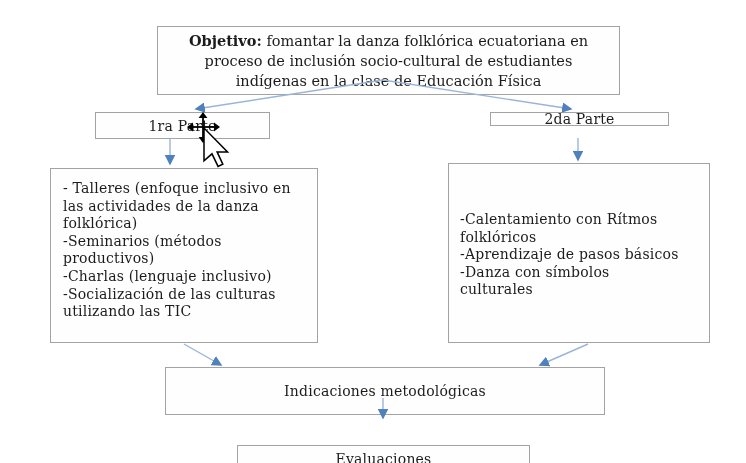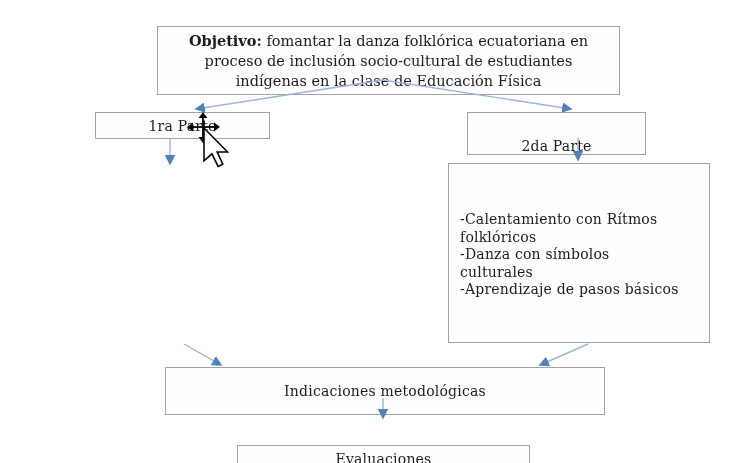--- a/index.html
+++ b/index.html
@@ -13,21 +13,21 @@
   .center-label{
     display:flex;align-items:center;justify-content:center;text-align:center;
     font-size:14px;letter-spacing:.2px;
   }
   #objetivo-box{
     left:157px;top:26px;width:463px;height:69px;
     display:flex;align-items:center;justify-content:flex-end;
     text-align:center;font-size:14.5px;line-height:20px;padding:4px 26px;
   }
   #part1-box{left:95px;top:112px;width:175px;height:27px;}
-  #part2-box{left:467px;top:112px;width:179px;height:43px;align-items:flex-end;}
+  #part2-box{left:490px;top:112px;width:179px;height:14px;}
   #left-content-box{
     left:50px;top:168px;width:268px;height:175px;
     padding:11px 26px 8px 12px;font-size:14px;line-height:17.6px;letter-spacing:.2px;
   }
   #right-content-box{
     left:448px;top:163px;width:262px;height:180px;
     padding:47px 28px 24px 11px;font-size:14px;line-height:17.6px;letter-spacing:.2px;
   }
   #methodology-box{left:165px;top:367px;width:440px;height:48px;}
   #evaluation-box{left:237px;top:423px;width:293px;height:28px;margin-top:22px;}
@@ -44,25 +44,31 @@
   </div>
 
   <div class="box center-label" id="part1-box">
     <span>1ra Parte</span>
   </div>
 
   <div class="box center-label" id="part2-box">
     <span>2da Parte</span>
   </div>
 
+  <div class="box" id="left-content-box">
+    <div class="list-item">- Talleres (enfoque inclusivo en las actividades de la danza folklórica)</div>
+    <div class="list-item">-Seminarios (métodos productivos)</div>
+    <div class="list-item">-Charlas (lenguaje inclusivo)</div>
+    <div class="list-item">-Socialización de las culturas utilizando las TIC</div>
+  </div>
 
   <div class="box" id="right-content-box">
     <div class="list-item">-Calentamiento con Rítmos folklóricos</div>
+    <div class="list-item">-Aprendizaje de pasos básicos</div>
     <div class="list-item">-Danza con símbolos culturales</div>
-    <div class="list-item">-Aprendizaje de pasos básicos</div>
   </div>
 
   <div class="box center-label" id="methodology-box">
     <span>Indicaciones metodológicas</span>
   </div>
 
   <div class="box center-label" id="evaluation-box">
     <span>Evaluaciones</span>
   </div>
 

